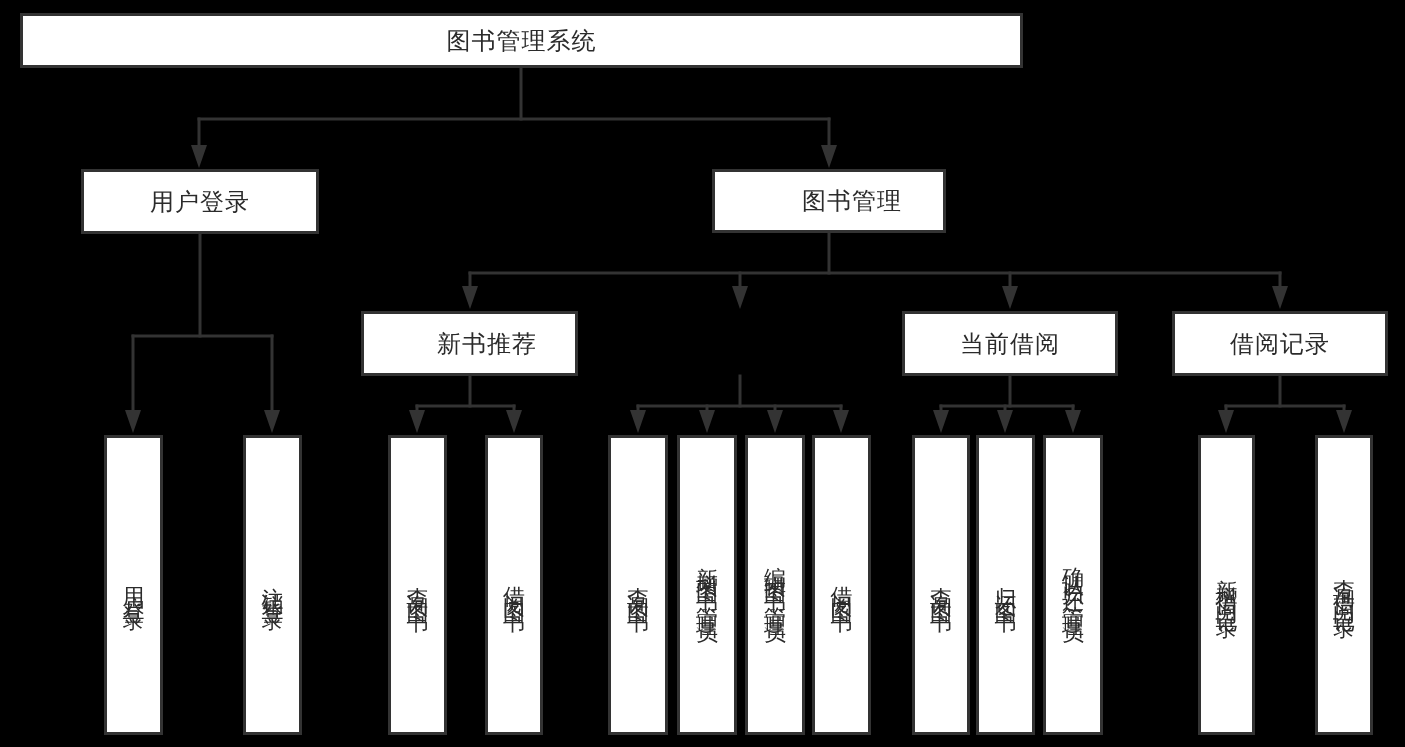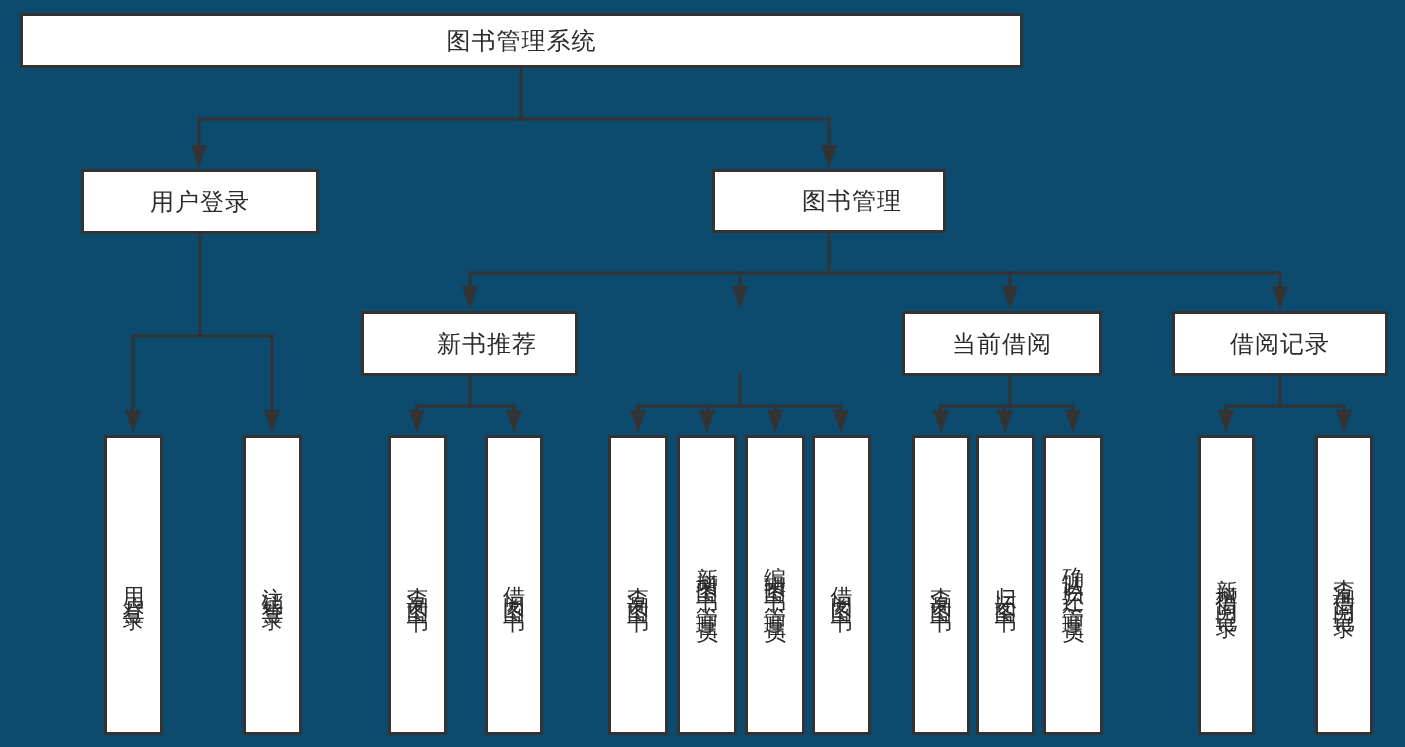--- a/index.html
+++ b/index.html
@@ -1,19 +1,19 @@
 <!DOCTYPE html>
 <html><head>
 <meta charset="utf-8">
 <style>
   html,body{margin:0;padding:0;background:#ffffff;}
   .canvas{
     position:relative;
     width:1405px;height:747px;
-    background:#0c4a6e;
+    background:#000000;
     font-family:"DejaVu Sans","Liberation Sans",sans-serif;
     overflow:hidden;
     text-align:right;
   }
   .wires{position:absolute;left:0;top:0;}
   .hnode{
     position:absolute;
     box-sizing:border-box;
     border:3px solid #333333;
     background:#ffffff;
@@ -130,21 +130,21 @@
   <div class="hnode" style="left:81px;top:169px;width:238px;height:65px;">
     <span>用户登录</span>
   </div>
   <div class="hnode" style="left:712px;top:169px;width:234px;height:64px;padding-left:46px;">
     <span>图书管理</span>
   </div>
 
   <div class="hnode" style="left:361px;top:311px;width:217px;height:65px;padding-left:35px;">
     <span>新书推荐</span>
   </div>
-  <div class="hnode" style="left:902px;top:311px;width:200px;height:65px;">
+  <div class="hnode" style="left:902px;top:311px;width:216px;height:65px;">
     <span>当前借阅</span>
   </div>
   <div class="hnode" style="left:1172px;top:311px;width:216px;height:65px;">
     <span>借阅记录</span>
   </div>
 
   <div class="vnode" style="left:104px;width:59px;">
     <span class="vtext">用户登录</span>
   </div>
   <div class="vnode" style="left:243px;width:59px;">

